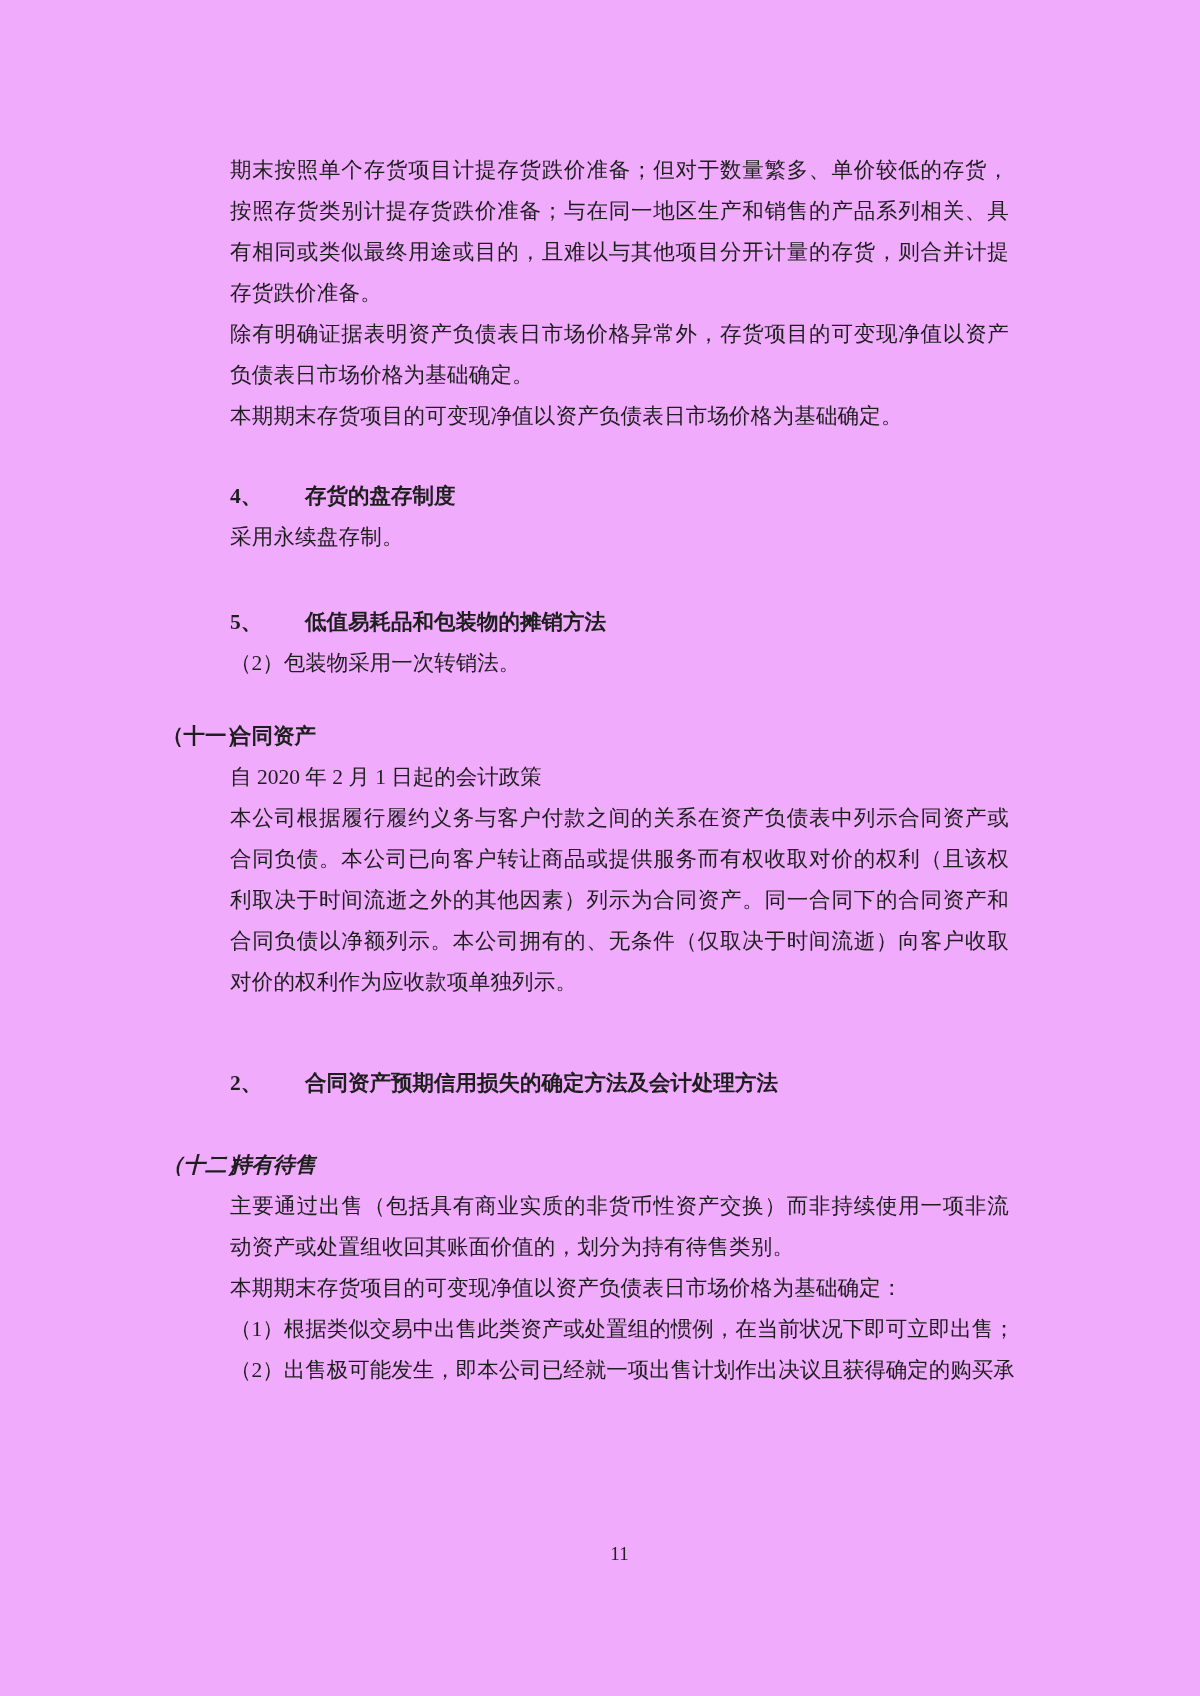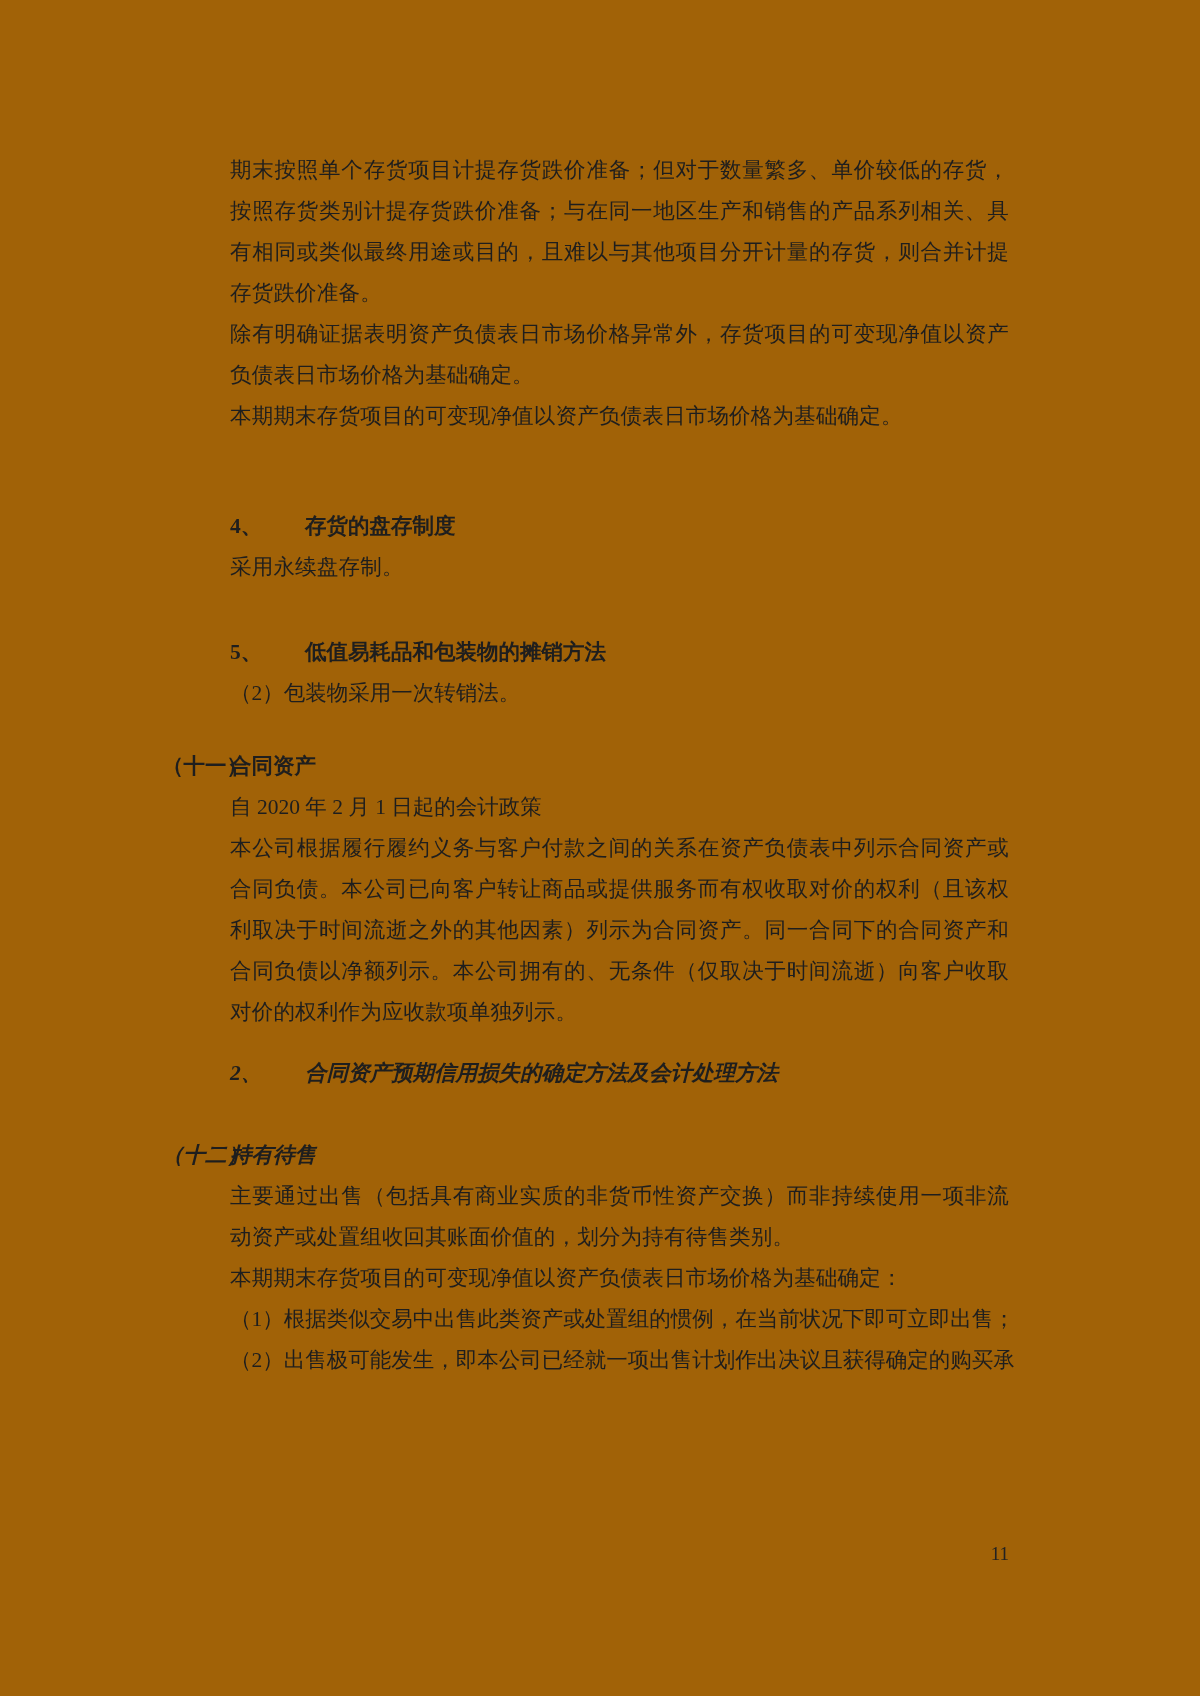--- a/index.html
+++ b/index.html
@@ -4,21 +4,21 @@
 <style>
   html, body {
     margin: 0;
     padding: 0;
     background: #ffffff;
   }
   .page {
     position: relative;
     width: 1200px;
     height: 1696px;
-    background: #a16207;
+    background: #f0abfc;
     overflow: hidden;
     font-family: "Liberation Serif", "DejaVu Serif", serif;
     color: #1e1e1e;
   }
   .text-col {
     position: absolute;
     left: 230px;
     top: 0;
     width: 779px;
     padding-top: 150px;
@@ -47,31 +47,31 @@
     position: relative;
     margin: 0;
     font-weight: bold;
     white-space: nowrap;
   }
   .section-heading .slabel {
     position: absolute;
     left: -68px;
     top: 0;
   }
-  .gap-a { margin-top: 69px; font-family: Liberation Serif, serif; }
+  .gap-a { margin-top: 39px; font-family: Liberation Serif, serif; }
   .gap-b { margin-top: 44px; }
   .gap-c { margin-top: 32px; }
-  .gap-d { margin-top: 20px; font-style: italic; }
+  .gap-d { margin-top: 60px; }
   .gap-e { margin-top: 41px; font-style: italic; }
   .page-number {
     position: absolute;
     left: 230px;
     top: 1533px;
     width: 779px;
-    text-align: right;
+    text-align: center;
     font-size: 19px;
     line-height: 41px;
     color: #222;
   }
 </style>
 </head>
 <body>
 
 <div class="page">
   <div class="text-col">

